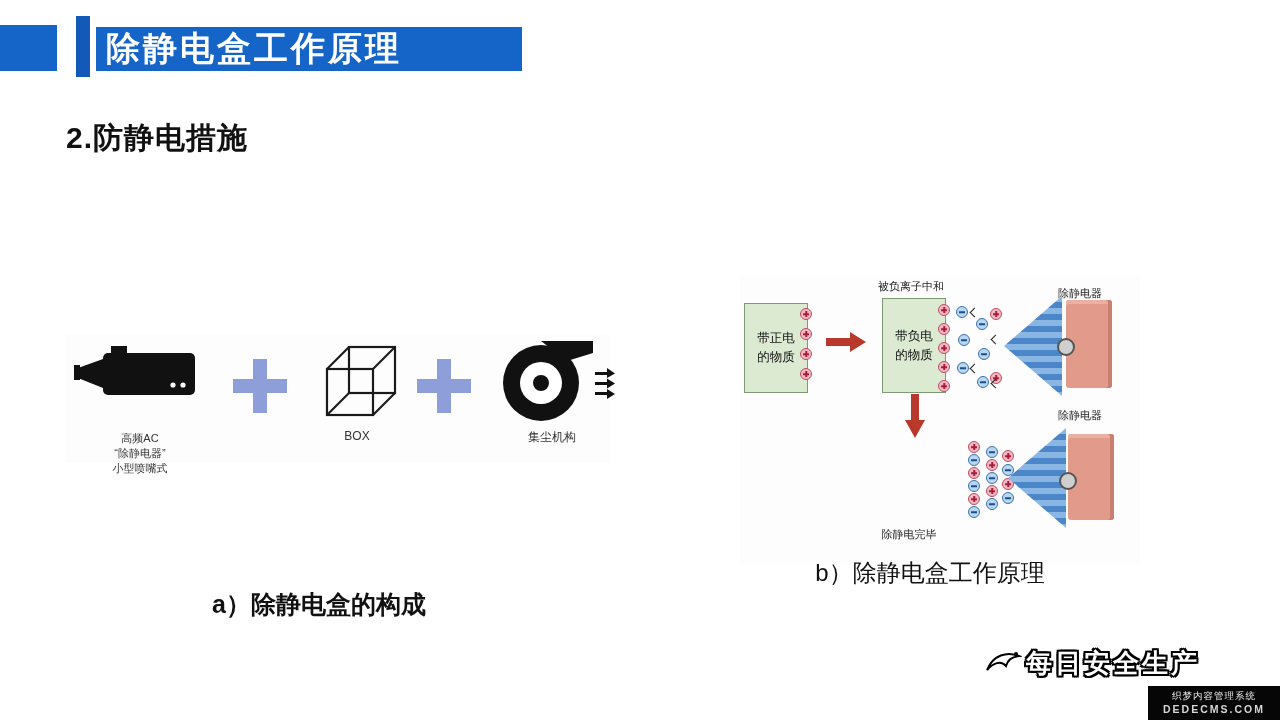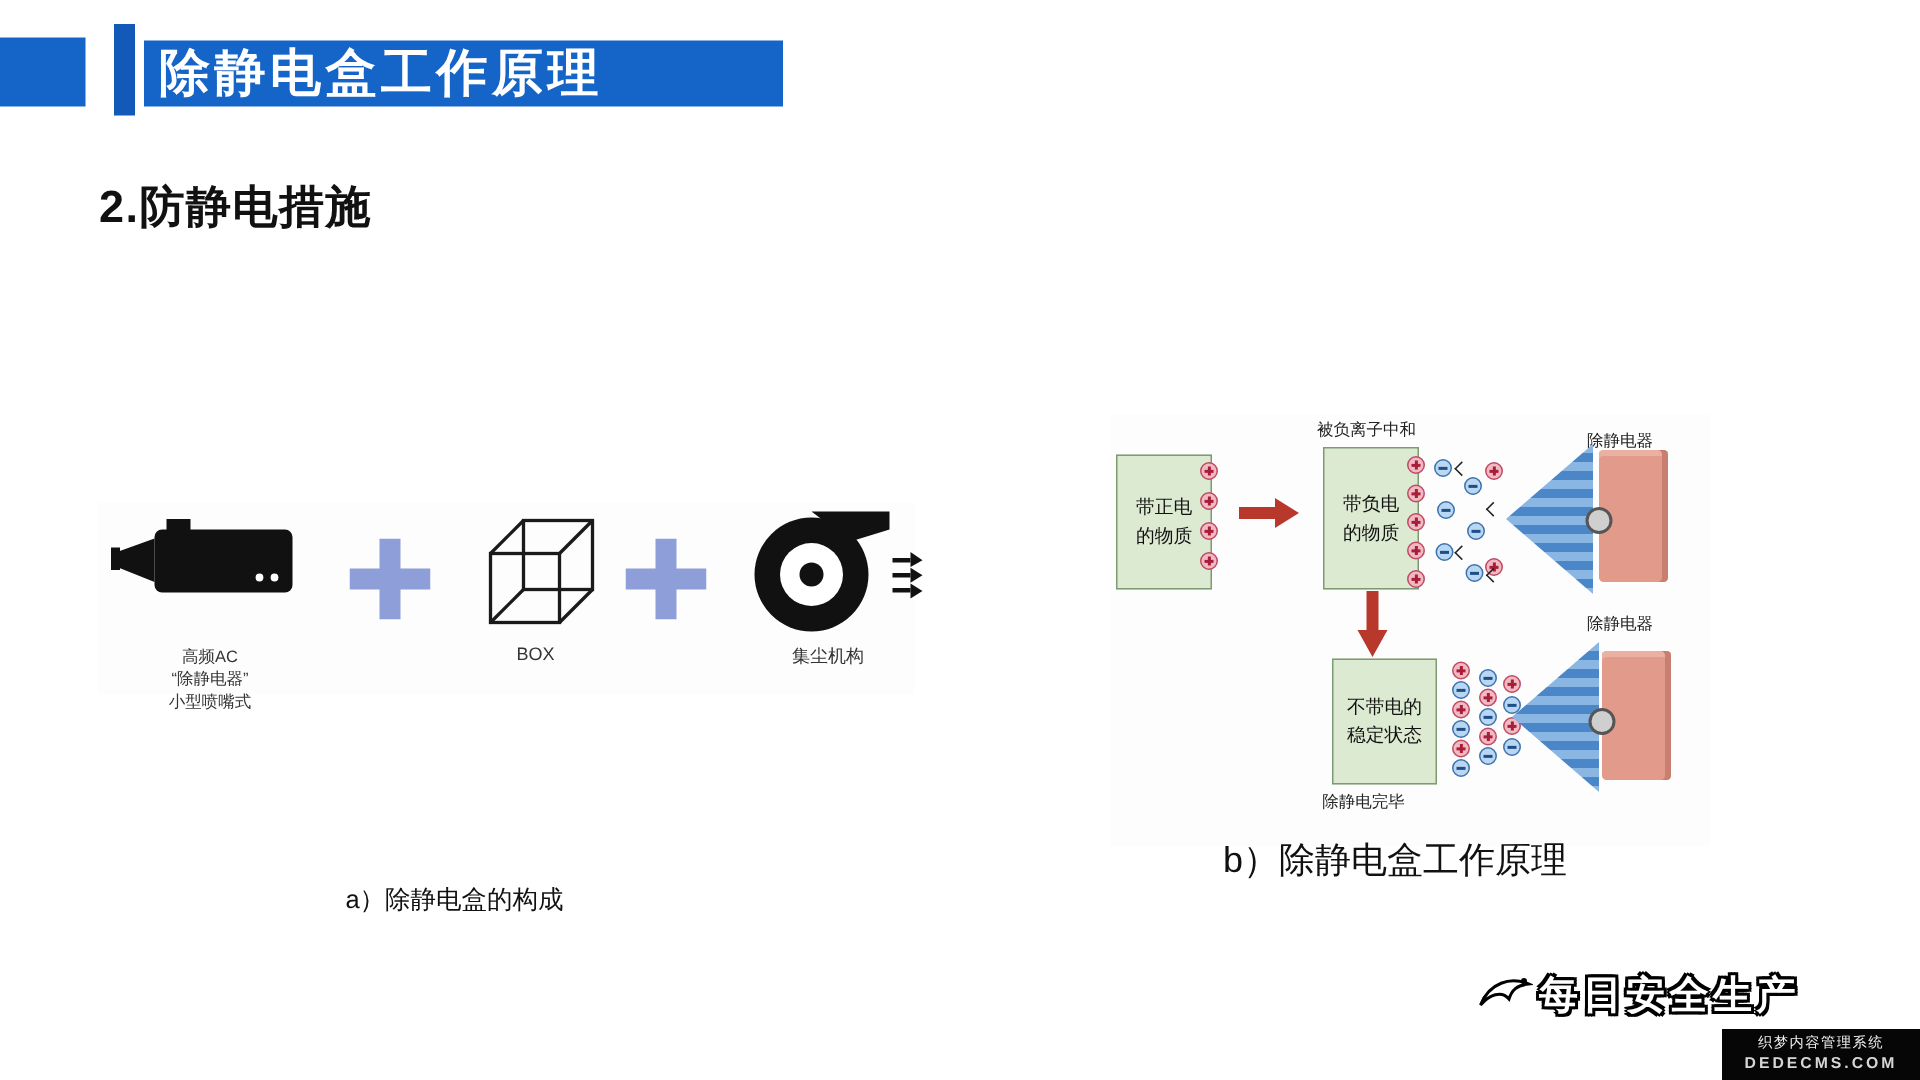--- a/index.html
+++ b/index.html
@@ -64,21 +64,21 @@
 
   .pdev { position:absolute; width:46px; background:#e29b8b; border-radius:3px;
       box-shadow:inset -4px 0 0 #c97f6f, inset 0 4px 0 #eab0a2; }
   .pdev-top { left:326px; top:24px;  height:88px; }
   .pdev-bot { left:328px; top:158px; height:86px; }
   .wheel { position:absolute; left:-9px; top:38px; width:18px; height:18px; border-radius:50%;
       background:#cfcfcf; border:2px solid #555; }
 
   
   .cap   { position:absolute; text-align:center; color:#111; }
-  .cap-a { left:158px; top:588px; width:290px; font-size:17px; }
+  .cap-a { left:174px; top:588px; width:290px; font-size:25px;font-weight:bold; }
   .cap-b { left:770px; top:557px; width:320px; font-size:24px; }
 
   
   .brand { position:absolute; left:982px; top:642px; height:42px;
            display:flex; align-items:center; gap:4px; }
   .brand-text { font-size:26px; font-weight:bold; color:#fff; letter-spacing:3px;
       text-shadow:-2px -2px 0 #000, 2px -2px 0 #000, -2px 2px 0 #000, 2px 2px 0 #000,
                    0 -2px 0 #000, 0 2px 0 #000, -2px 0 0 #000, 2px 0 0 #000; }
   .cms { position:absolute; right:0; bottom:0; width:132px; height:34px; background:#060606;
          display:flex; flex-direction:column; align-items:center; justify-content:center; }
@@ -198,24 +198,20 @@
     <div class="pdev pdev-top">
       <span class="wheel"></span>
     </div>
 
     <svg class="arr-d" width="24" height="46" viewBox="0 0 24 46">
       <polygon points="8,0 16,0 16,26 22,26 12,44 2,26 8,26" fill="#b8392c"></polygon>
     </svg>
 
     <div class="lbl elim-bot">除静电器</div>
 
-    <div class="gbox box3">
-      <span>不带电的</span>
-      <span>稳定状态</span>
-    </div>
 
     <span class="ion ion-p" style="left:228px;top:165px"></span>
     <span class="ion ion-n" style="left:228px;top:178px"></span>
     <span class="ion ion-p" style="left:228px;top:191px"></span>
     <span class="ion ion-n" style="left:228px;top:204px"></span>
     <span class="ion ion-p" style="left:228px;top:217px"></span>
     <span class="ion ion-n" style="left:228px;top:230px"></span>
     <span class="ion ion-n" style="left:246px;top:170px"></span>
     <span class="ion ion-p" style="left:246px;top:183px"></span>
     <span class="ion ion-n" style="left:246px;top:196px"></span>

